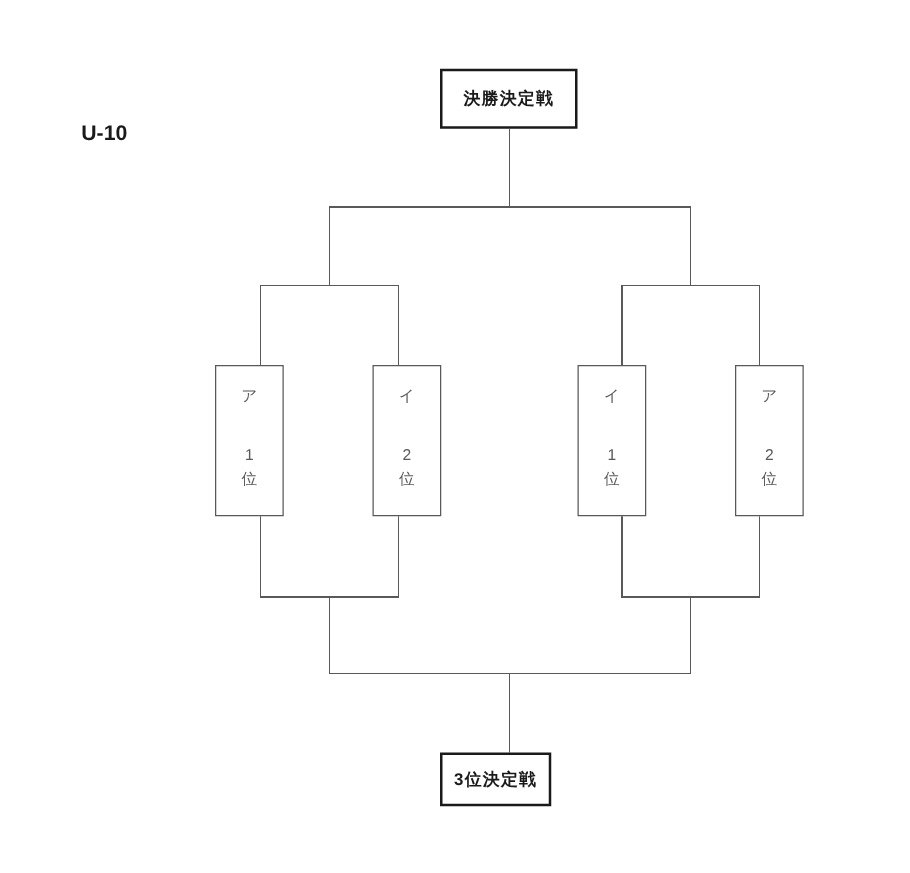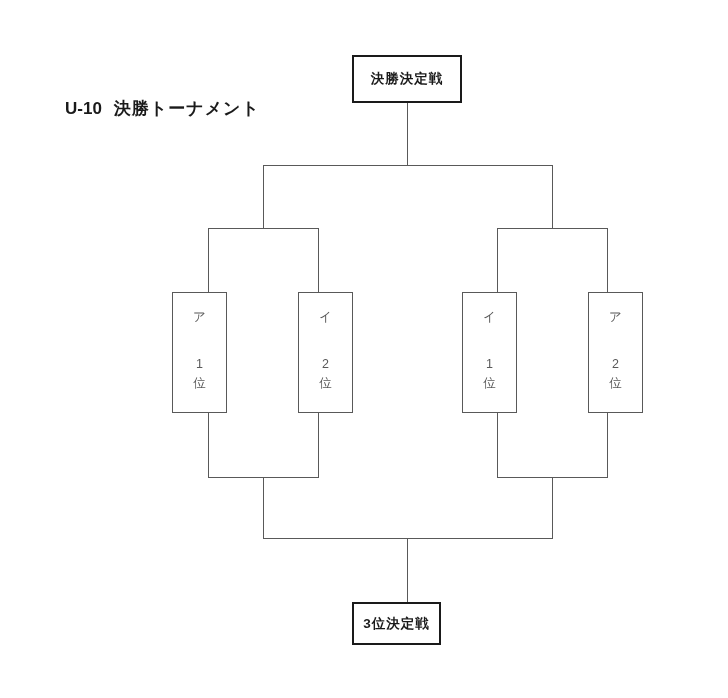--- a/index.html
+++ b/index.html
@@ -99,21 +99,20 @@
 
     <line class="ln" x1="263.5" y1="477" x2="263.5" y2="539"></line>
     <line class="ln" x1="552.5" y1="477" x2="552.5" y2="539"></line>
     <line class="ln" x1="263" y1="538.5" x2="553" y2="538.5"></line>
 
     <line class="ln" x1="407.5" y1="538" x2="407.5" y2="602"></line>
   </svg>
 
   <div class="title-row">
     <span class="title-cat">U-10</span>
-    <span class="title-main">決勝トーナメント</span>
   </div>
 
   <div class="match-box final">
     <span>決勝決定戦</span>
   </div>
 
   <div class="team-box t1">
     <span class="g">ア</span>
     <span class="r">1</span>
     <span class="s">位</span>

